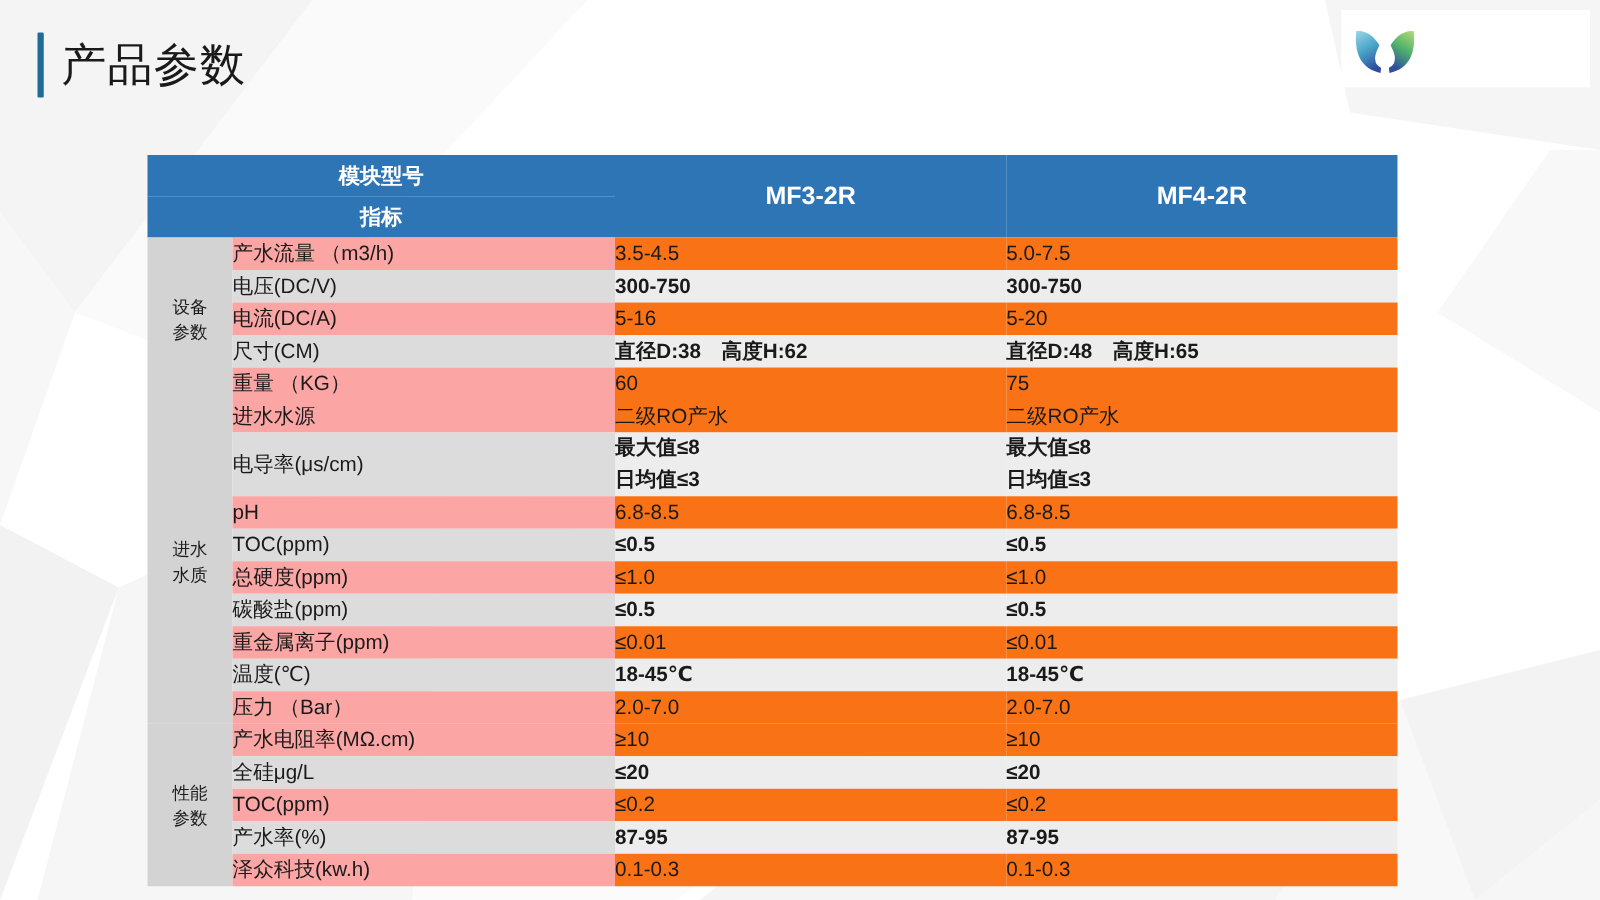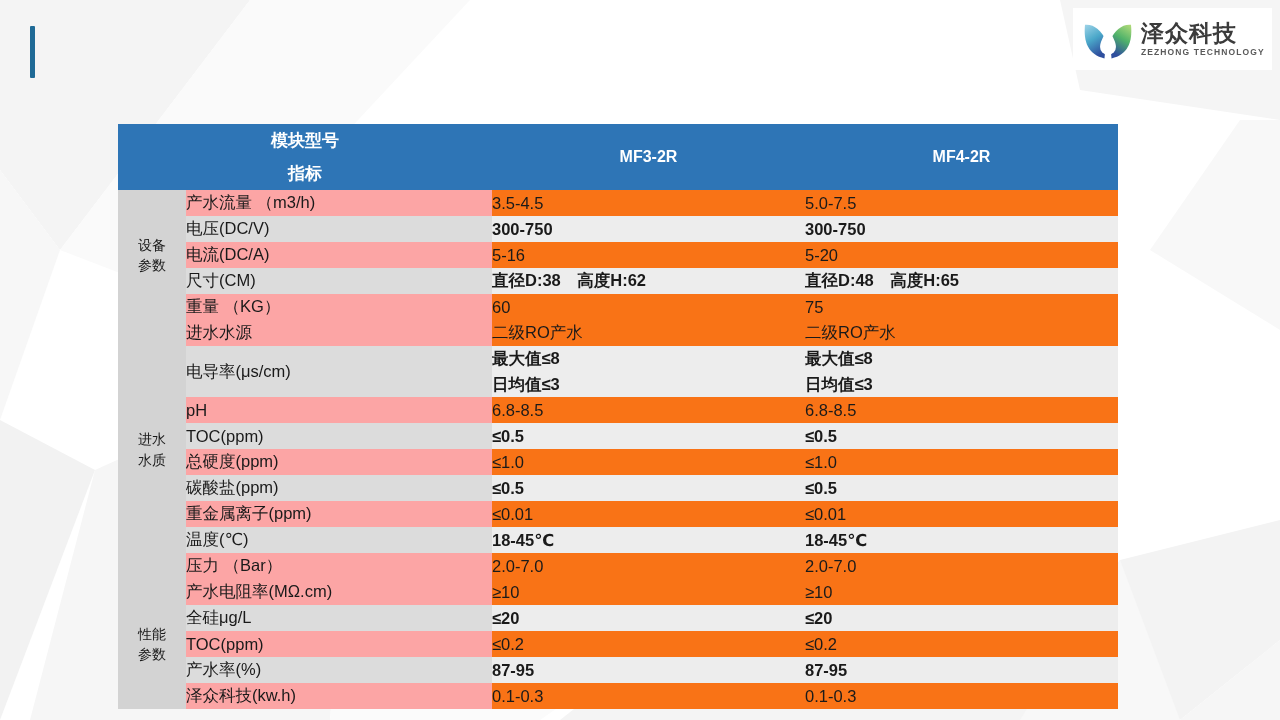--- a/index.html
+++ b/index.html
@@ -112,21 +112,21 @@
     color: #ffffff;
     font-weight: bold;
     text-align: center;
     border-bottom: 2px solid #ffffff;
     border-right: 2px solid #ffffff;
   }
   .hdr-model { height: 33px; font-size: 17px; }
   .hdr-index { height: 33px; font-size: 17px; border-bottom: none; }
   .hdr-col {
     height: 64px;
-    font-size: 16px;
+    font-size: 20px;
     border-bottom: none;
   }
   .hdr-col.last { border-right: none; }
 
   .grp-cell {
     background: #d3d3d3;
     text-align: center;
     font-size: 14px;
     line-height: 1.45;
     color: #1a1a1a;
@@ -172,44 +172,41 @@
   <polygon points="700,610 1060,700 1020,720 560,720" fill="#f4f4f4"></polygon>
   <polygon points="1120,560 1280,520 1280,640 1180,720 1020,720" fill="#f3f3f3"></polygon>
   <polygon points="1120,560 1020,720 1180,720" fill="#f8f8f8"></polygon>
   <polygon points="1280,640 1280,720 1180,720" fill="#f6f6f6"></polygon>
   <polygon points="1060,0 1280,0 1280,120 1080,90" fill="#f5f5f5"></polygon>
   <polygon points="1240,120 1280,120 1280,330 1150,250" fill="#f8f8f8"></polygon>
 </svg>
 
 <div id="title-block">
   <div id="title-accent"></div>
+  <div id="title-text">产品参数</div>
 </div>
 
 <div id="logo-box">
   <svg id="logo-mark" viewBox="0 0 60 52">
     <defs>
       <linearGradient id="lg-left" x1="0" y1="0" x2="0.4" y2="1">
         <stop offset="0" stop-color="#9fd4e8"></stop>
         <stop offset="0.5" stop-color="#4aa7c9"></stop>
         <stop offset="1" stop-color="#2f4f9e"></stop>
       </linearGradient>
       <linearGradient id="lg-right" x1="1" y1="0" x2="0.6" y2="1">
         <stop offset="0" stop-color="#b5dc7a"></stop>
         <stop offset="0.5" stop-color="#4fb26a"></stop>
         <stop offset="1" stop-color="#2f4f9e"></stop>
       </linearGradient>
     </defs>
     <path d="M4 10 C2 30 8 44 26 48 L28 28 C22 16 14 9 4 10 Z" fill="url(#lg-left)"></path>
     <path d="M56 10 C58 30 52 44 34 48 L32 28 C38 16 46 9 56 10 Z" fill="url(#lg-right)"></path>
     <path d="M30 14 C24 24 21 30 21 35 a9 9 0 0 0 18 0 c0 -5 -3 -11 -9 -21 Z" fill="#ffffff"></path>
   </svg>
-  <div id="logo-words">
-    <div id="logo-cn">泽众科技</div>
-    <div id="logo-en">ZEZHONG TECHNOLOGY</div>
-  </div>
 </div>
 
 <table id="spec-table">
   <colgroup>
     <col style="width:68px">
     <col style="width:306px">
     <col style="width:313px">
     <col style="width:313px">
   </colgroup>
   <tbody id="table-body">

